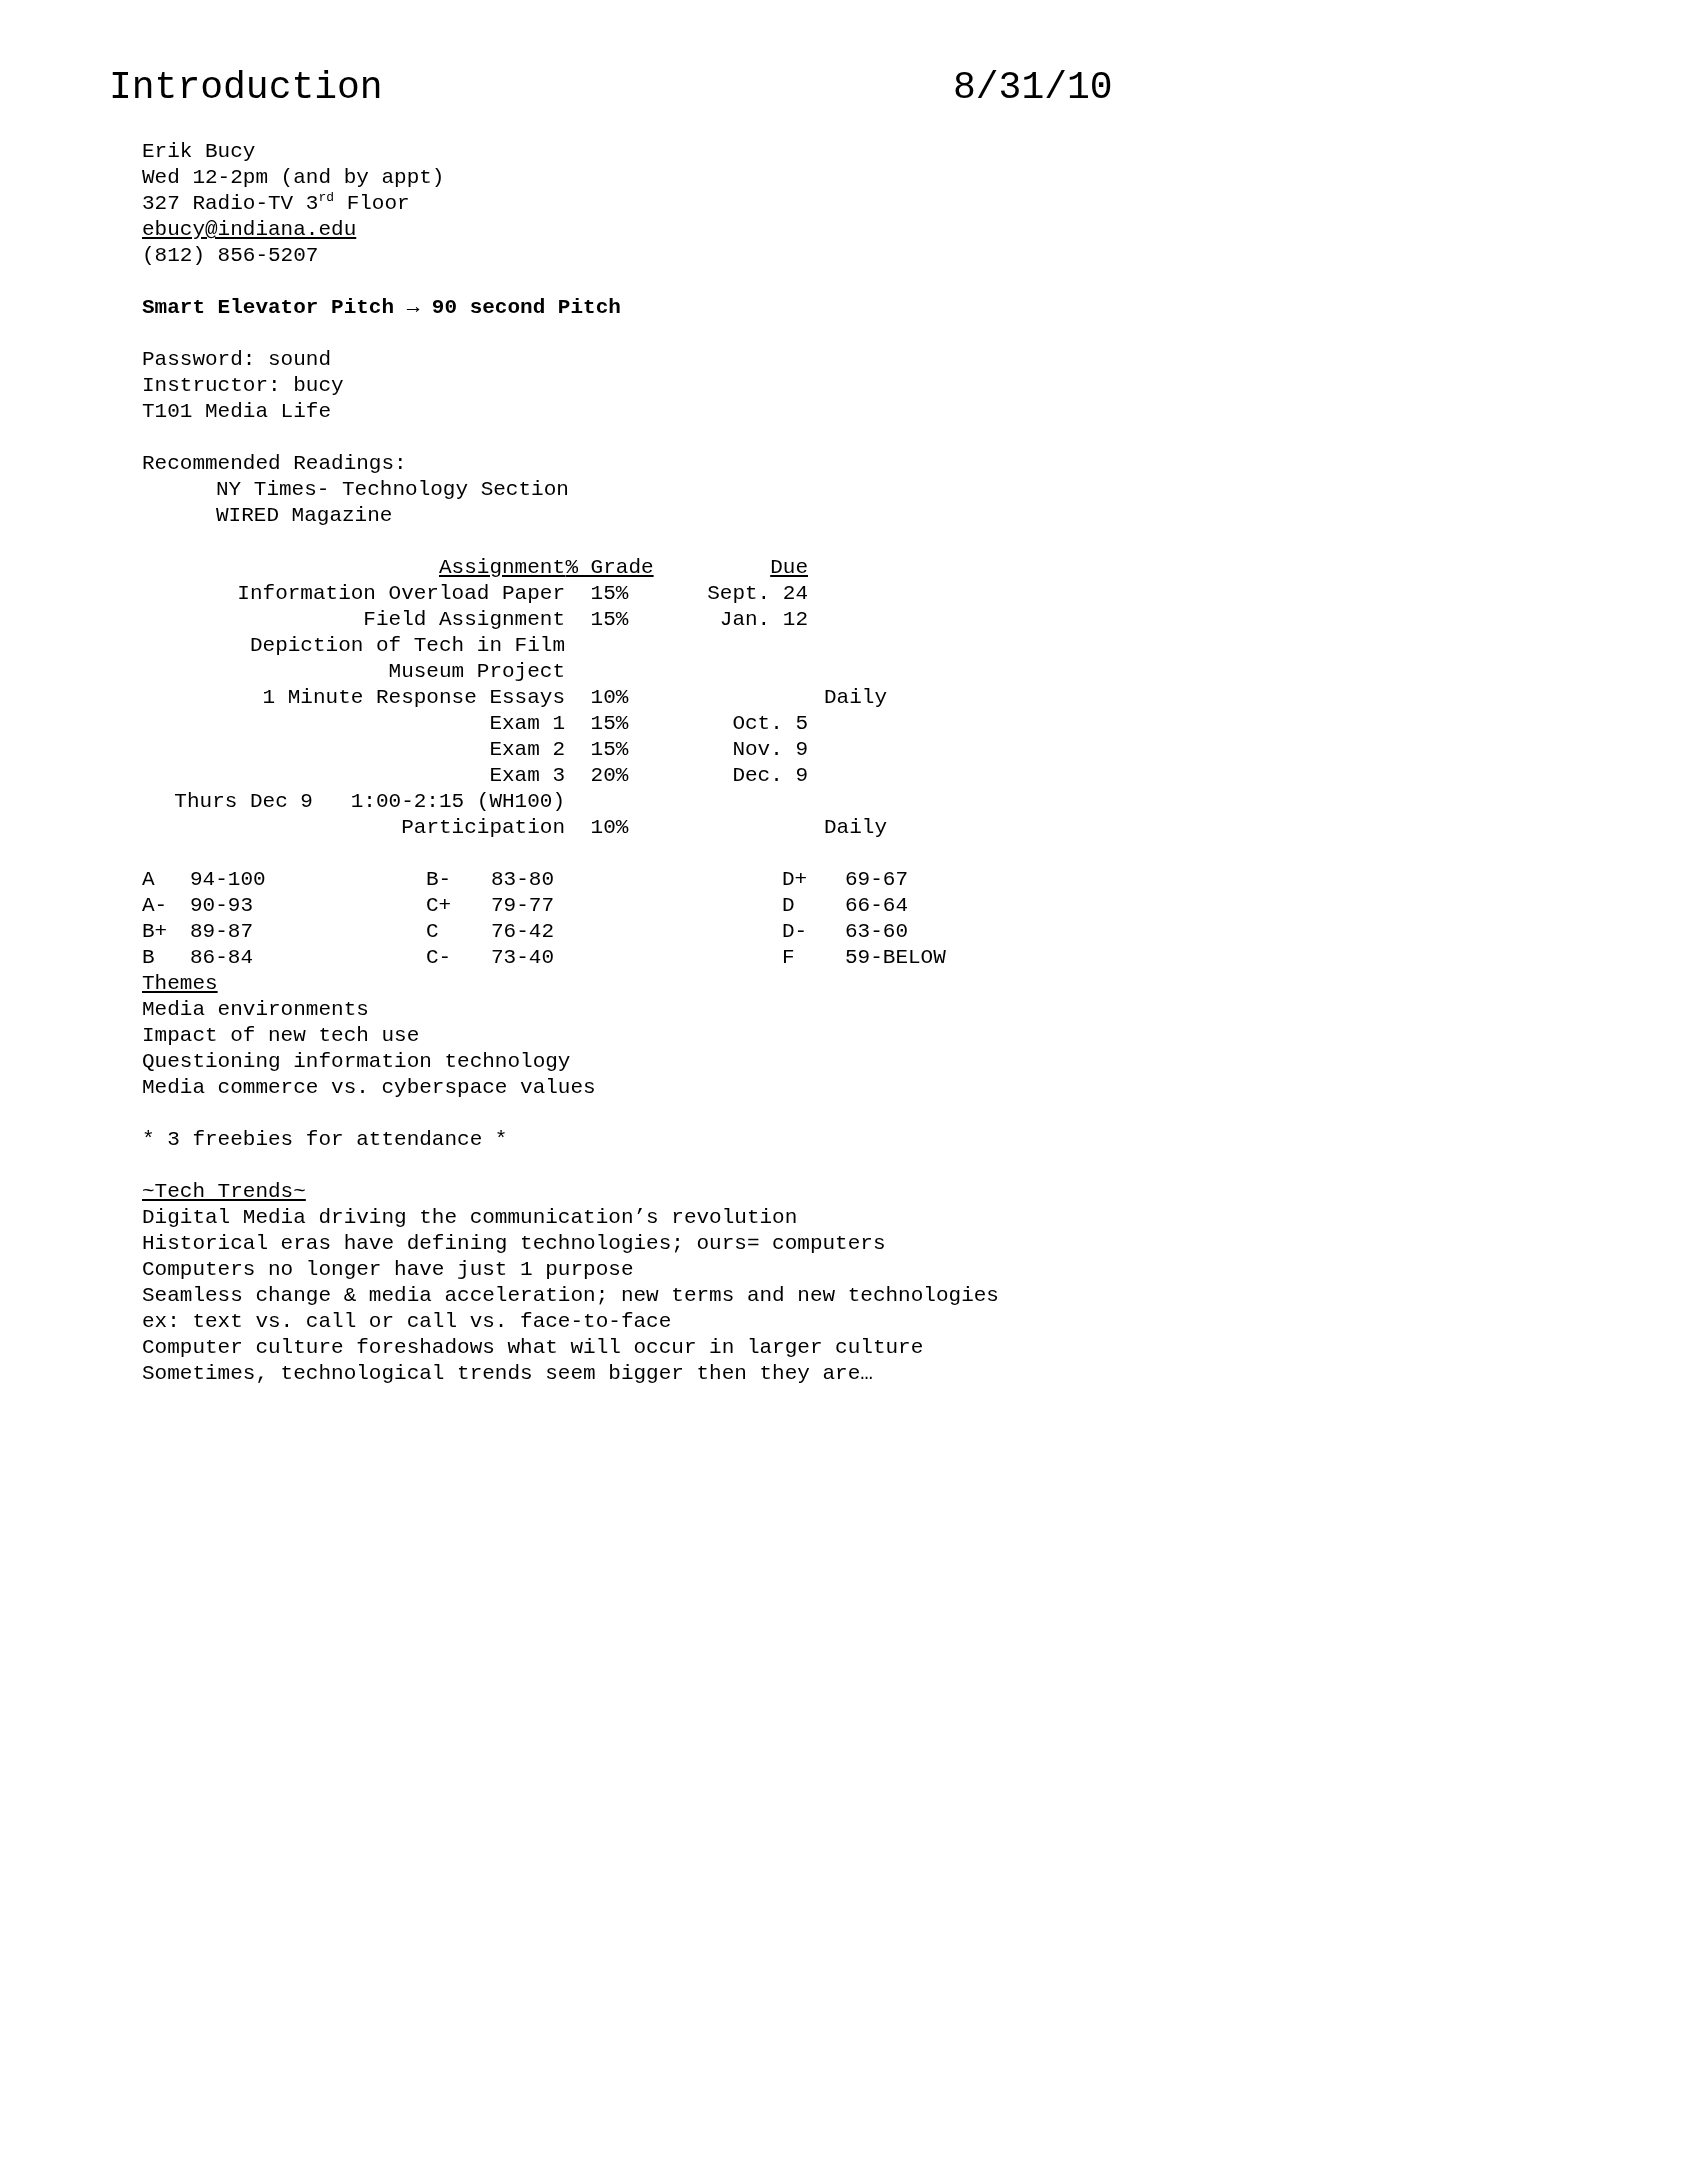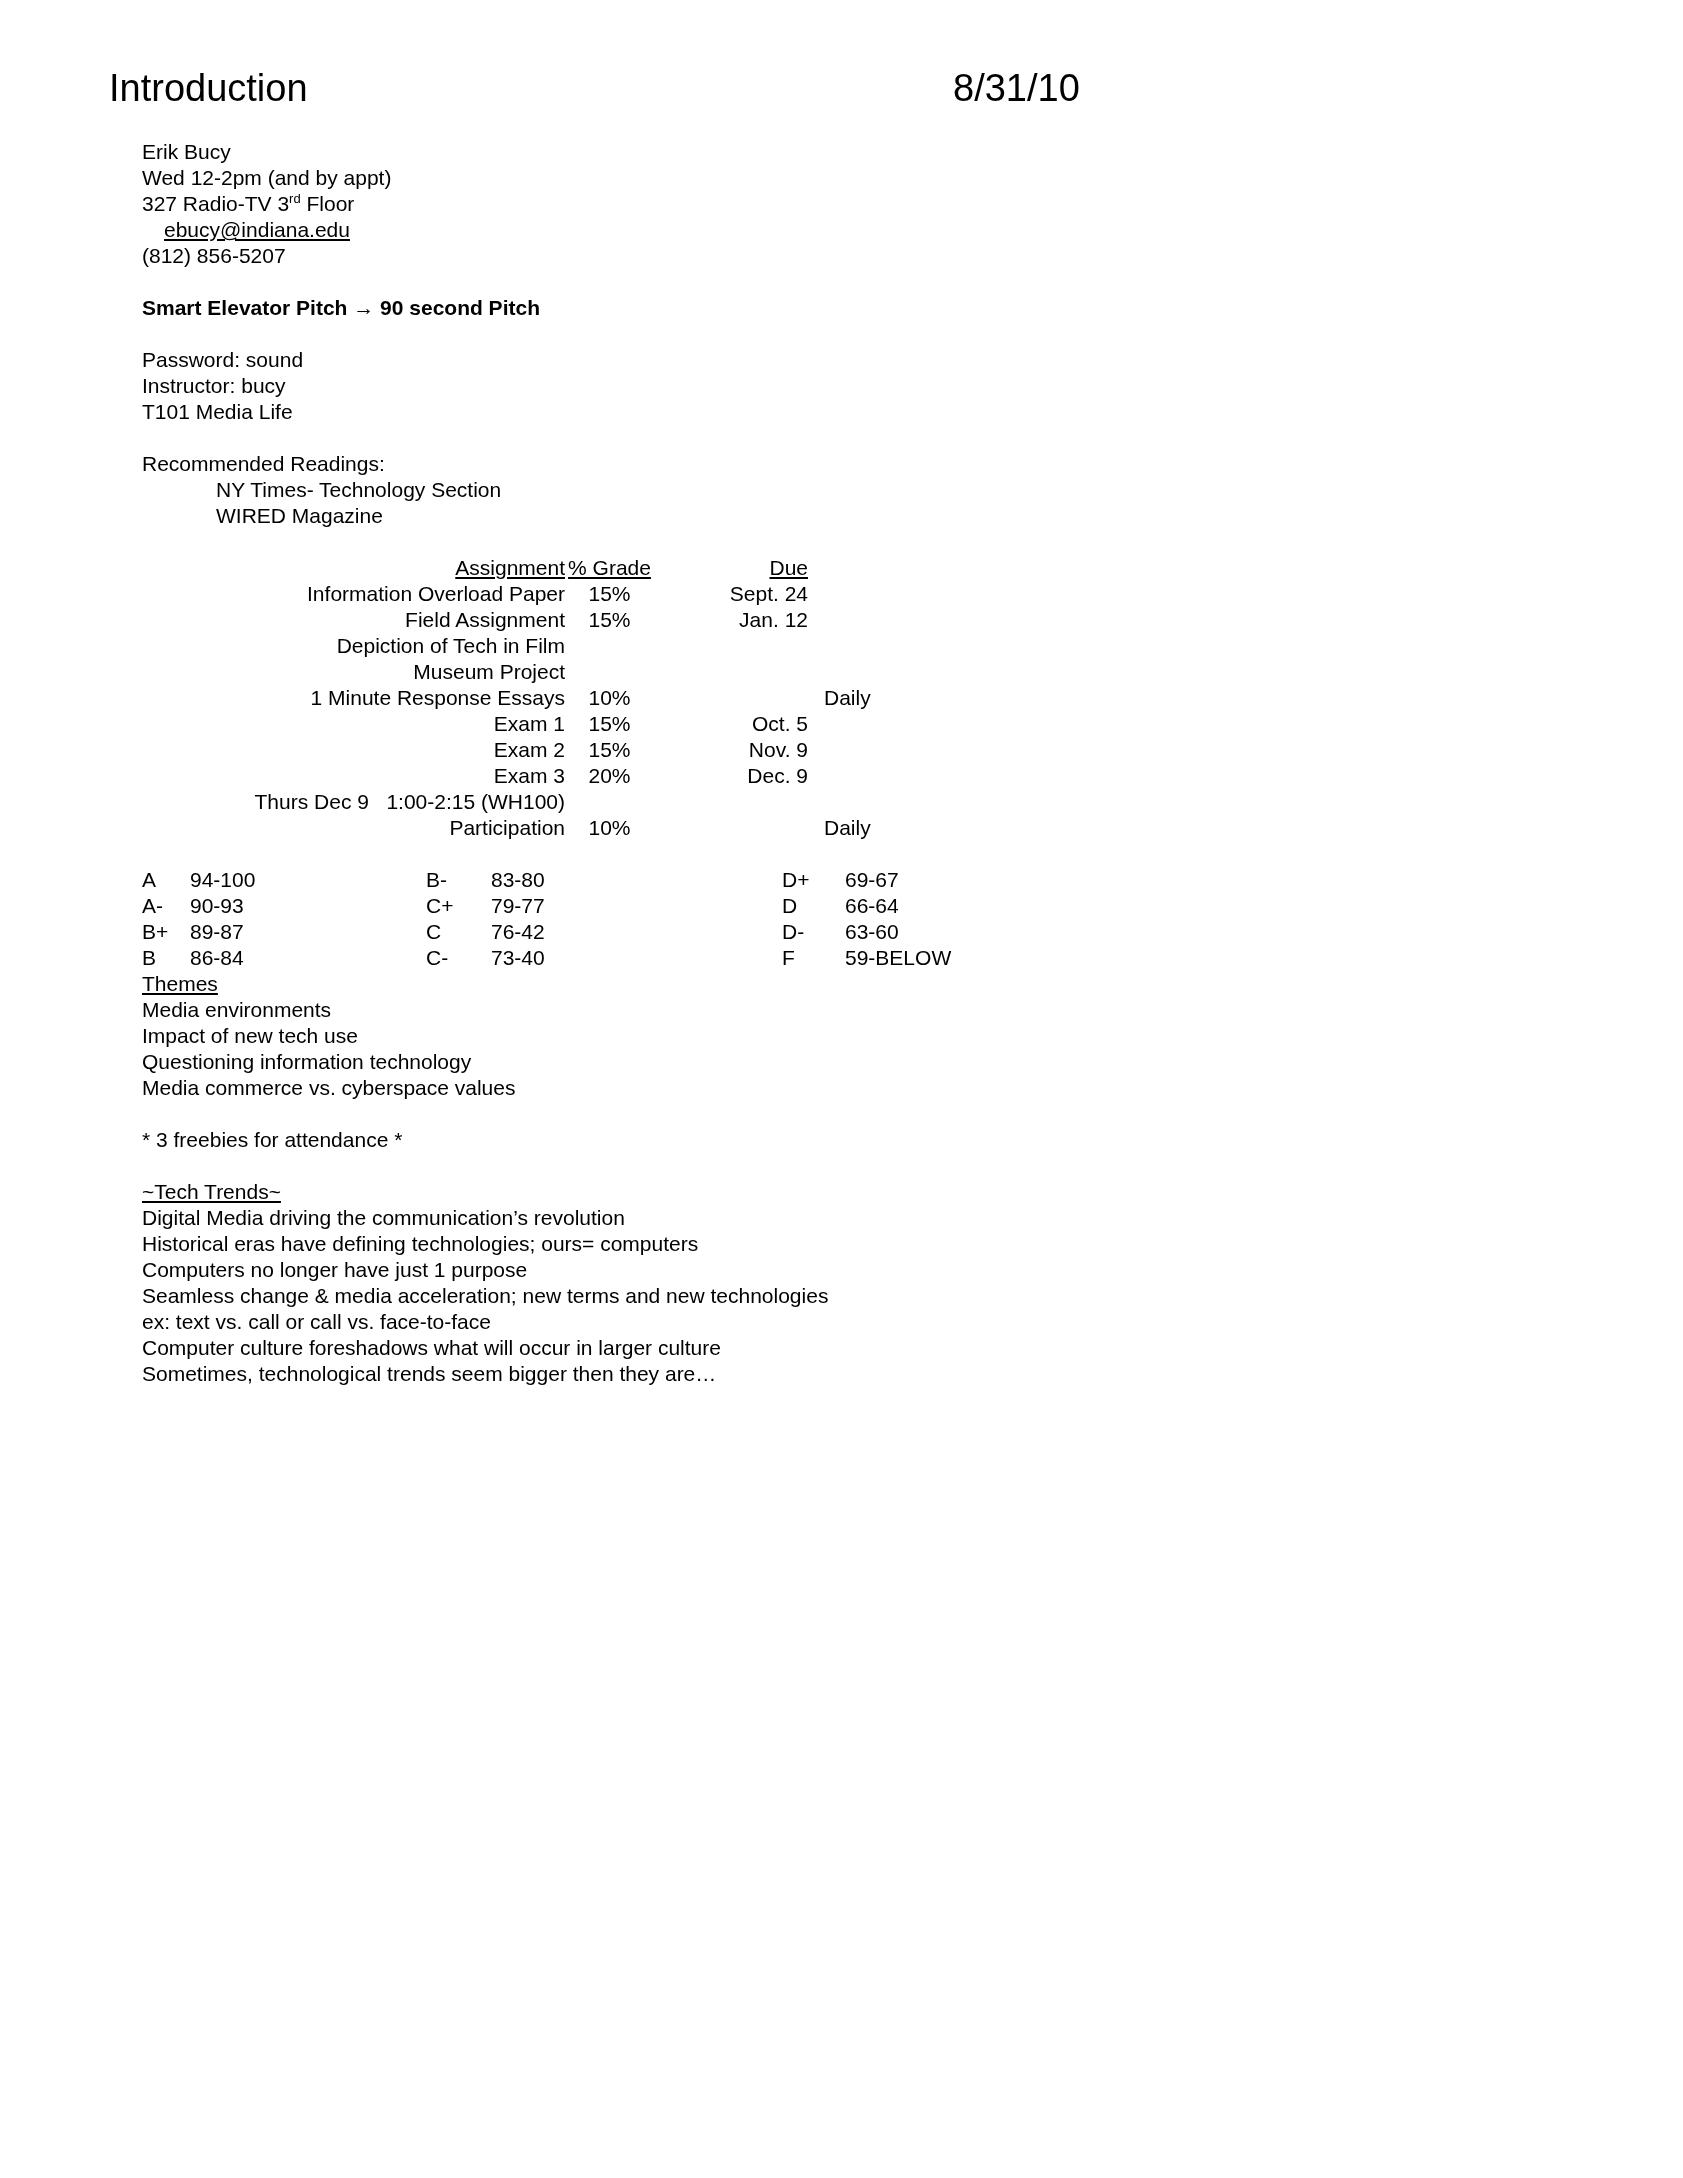--- a/index.html
+++ b/index.html
@@ -3,37 +3,37 @@
 <meta charset="utf-8">
 <title>Introduction 8/31/10</title>
 <style>
   html, body { margin: 0; padding: 0; background: #ffffff; }
   .page {
     position: relative;
     width: 1683px;
     height: 2178px;
     background: #ffffff;
     color: #000000;
-    font-family: Liberation Sans, sans-serif;
+    font-family: Liberation Mono, monospace;
     font-size: 21px;
     line-height: 26px;
     overflow: hidden;
   }
   .title-row { position: absolute; top: 65px; left: 109px; }
   .doc-title { margin: 0; font-size: 38px; font-weight: 400; line-height: 46px; }
   .doc-date  { position: absolute; top: 65px; left: 953px; font-size: 38px; line-height: 46px; }
 
   .bodytext { position: absolute; left: 142px; top: 139px; width: 1406px; }
   .line { height: 26px; }
   .gap  { height: 26px; }
   .bold { font-weight: 700; }
   .indent { padding-left: 74px; }
   .u { text-decoration: underline; }
   .pre { white-space: pre-wrap; }
-  .doc-link { color: #000000; text-decoration: underline; cursor: pointer; margin-left: 22px; }
+  .doc-link { color: #000000; text-decoration: underline; cursor: pointer; }
   .sup { font-size: 13px; vertical-align: super; line-height: 0; margin-top: 11px; }
 
   
   .arow { display: grid; grid-template-columns: 423px 89px 154px auto; }
   .arow .c1 { text-align: right; }
   .arow .c2 { text-align: center; }
   .arow .c3 { text-align: right; }
   .arow .c4 { padding-left: 16px; text-align: left; }
 
   

